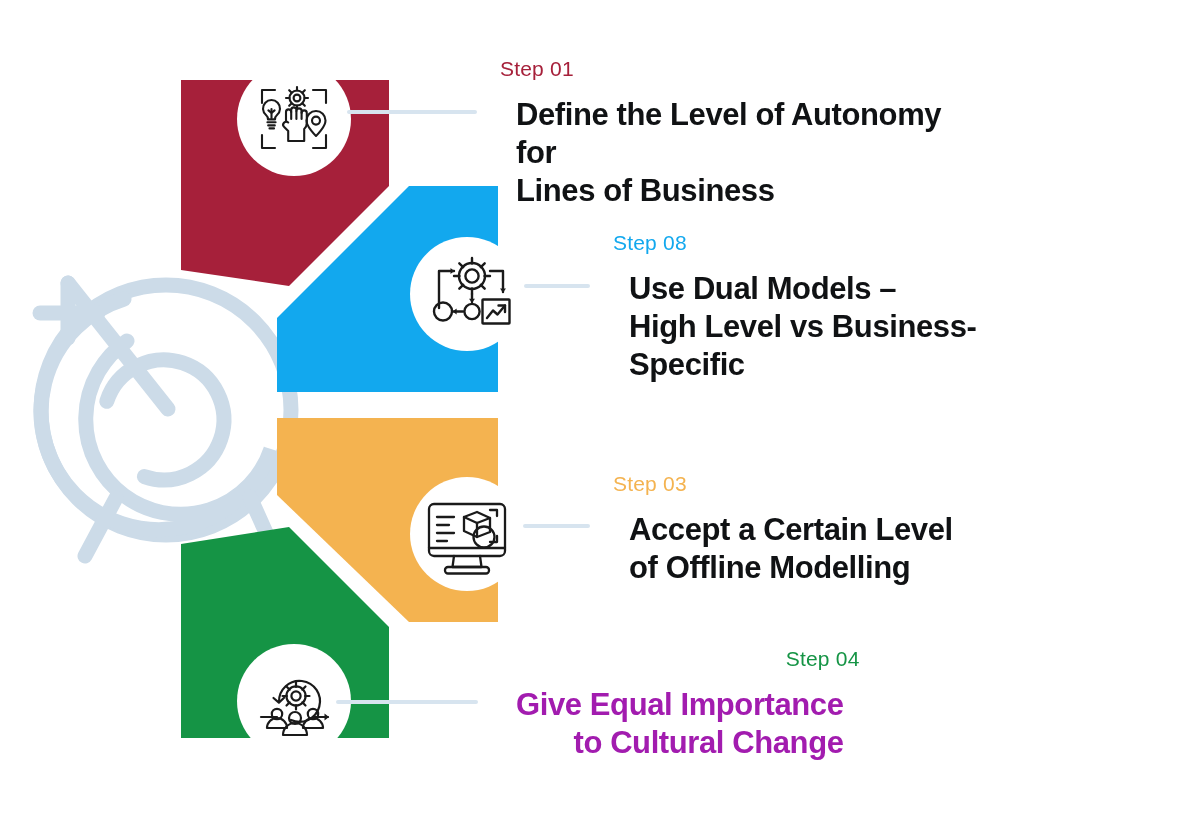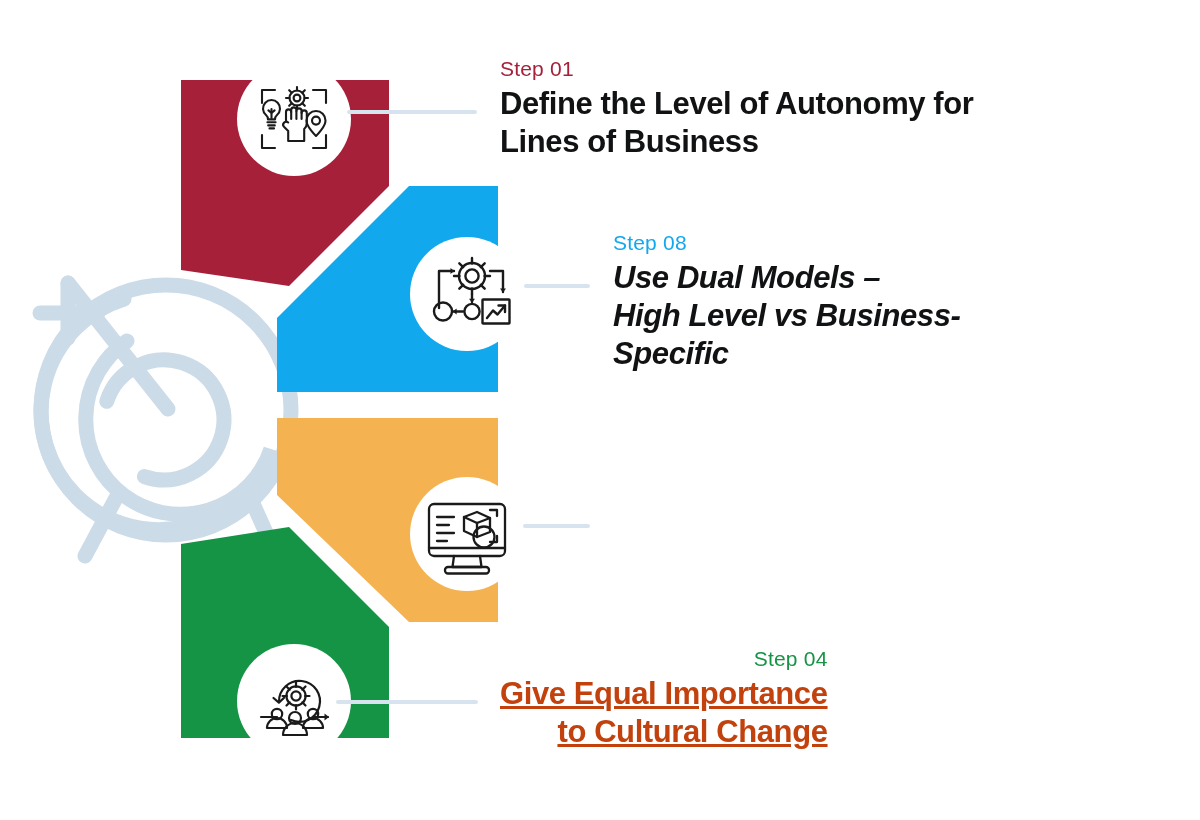--- a/index.html
+++ b/index.html
@@ -40,21 +40,21 @@
     line-height: 1.1;
     margin: 0 0 5px 0;
     white-space: nowrap;
   }
   .step-title {
     font-size: 31px;
     font-weight: 700;
     color: #101214;
     line-height: 1.22;
     letter-spacing: -0.4px;
-    margin: 0;
+    margin: 16px;
     white-space: pre-line;
   }
 
   #block-1 { left: 500px; top: 57px; }
   #block-2 { left: 613px; top: 231px; }
   #block-3 { left: 613px; top: 472px; }
   #block-4 { left: 500px; top: 647px; text-align: right; }
 
   
   .connector {
@@ -262,24 +262,29 @@
   <div class="connector" id="conn-4" style="background: rgb(215, 228, 239);"></div>
 
   <div class="step-block" id="block-1">
     <div class="step-kicker" style="color:#a6203a">Step 01</div>
     <div class="step-title" style="color: rgb(16, 18, 20);">Define the Level of Autonomy for
 Lines of Business</div>
   </div>
 
   <div class="step-block" id="block-2">
     <div class="step-kicker" style="color:#12a8ee">Step 08</div>
-    <div class="step-title" style="color: rgb(16, 18, 20); font-style: italic;">Use Dual Models –
+    <div class="step-title" style="color: rgb(16, 18, 20);">Use Dual Models –
 High Level vs Business-Specific</div>
   </div>
 
+  <div class="step-block" id="block-3">
+    <div class="step-kicker" style="color:#f4b350">Step 03</div>
+    <div class="step-title" style="color: rgb(16, 18, 20);">Accept a Certain Level
+of Offline Modelling</div>
+  </div>
 
   <div class="step-block" id="block-4">
     <div class="step-kicker" style="color:#159445">Step 04</div>
-    <div class="step-title" style="color: #c2410c; text-decoration: underline;">Give Equal Importance
+    <div class="step-title" style="color: #a21caf;">Give Equal Importance
 to Cultural Change</div>
   </div>
 
 </div>
 
 </body></html>

